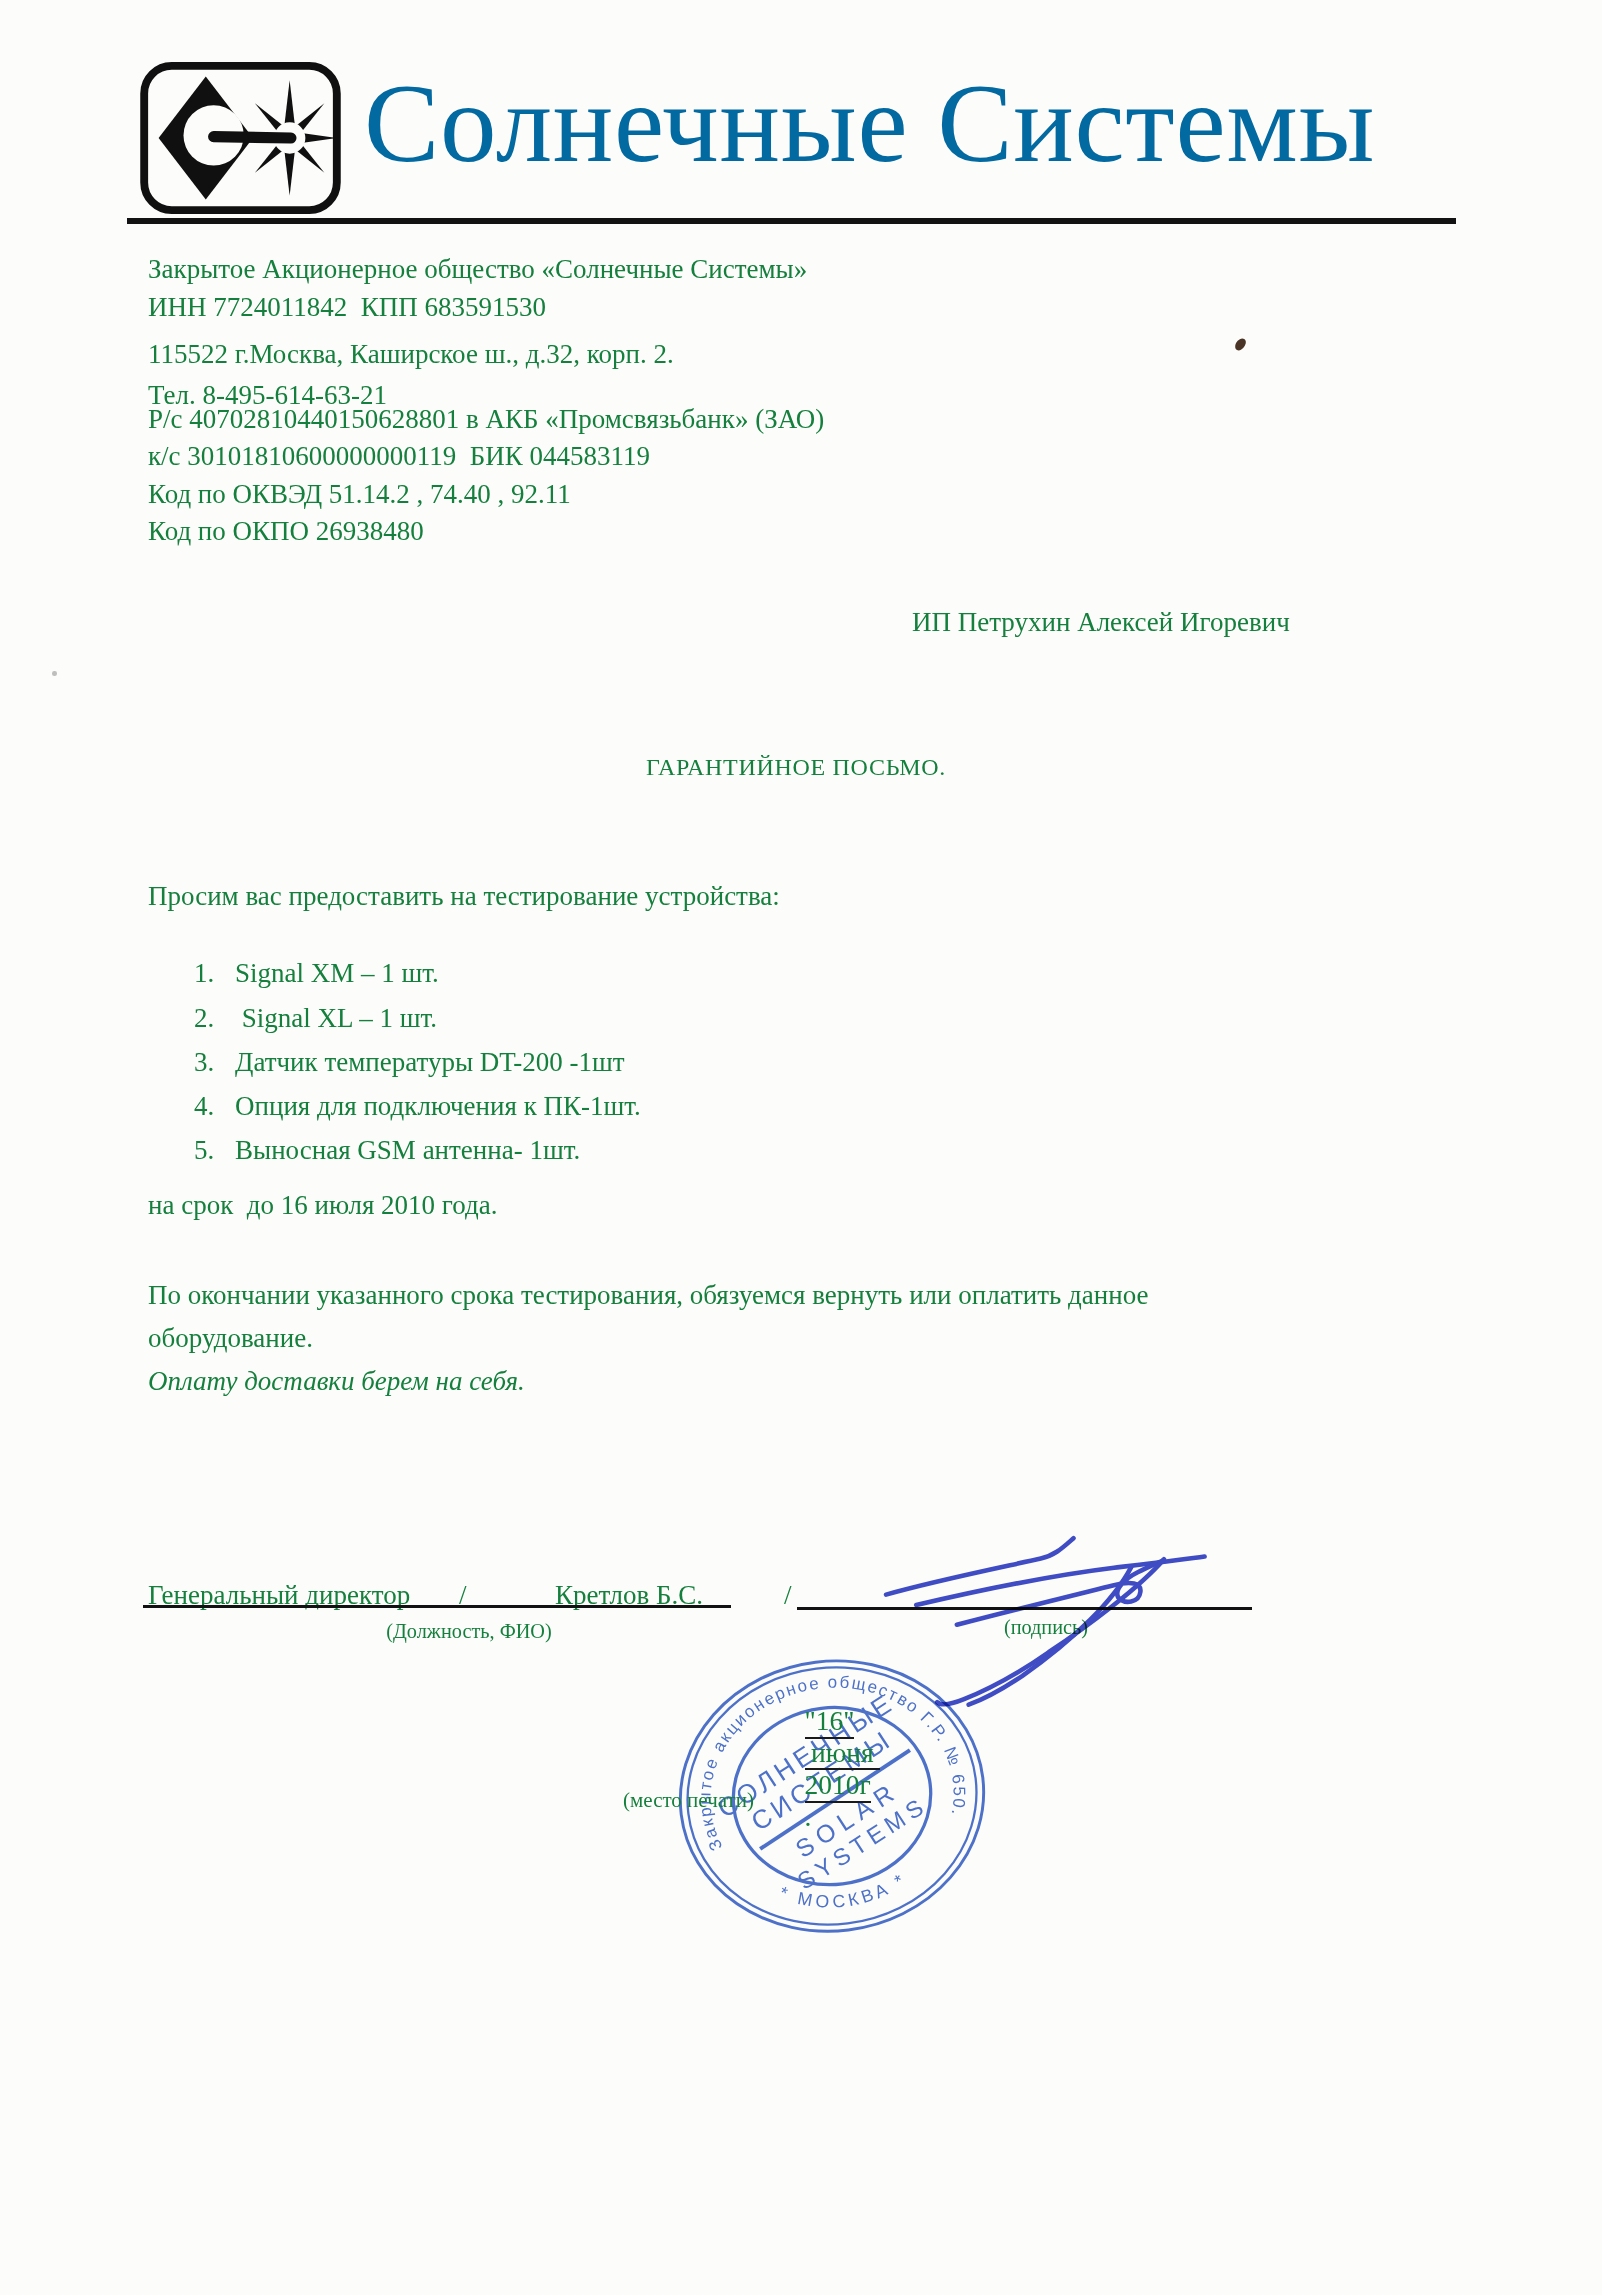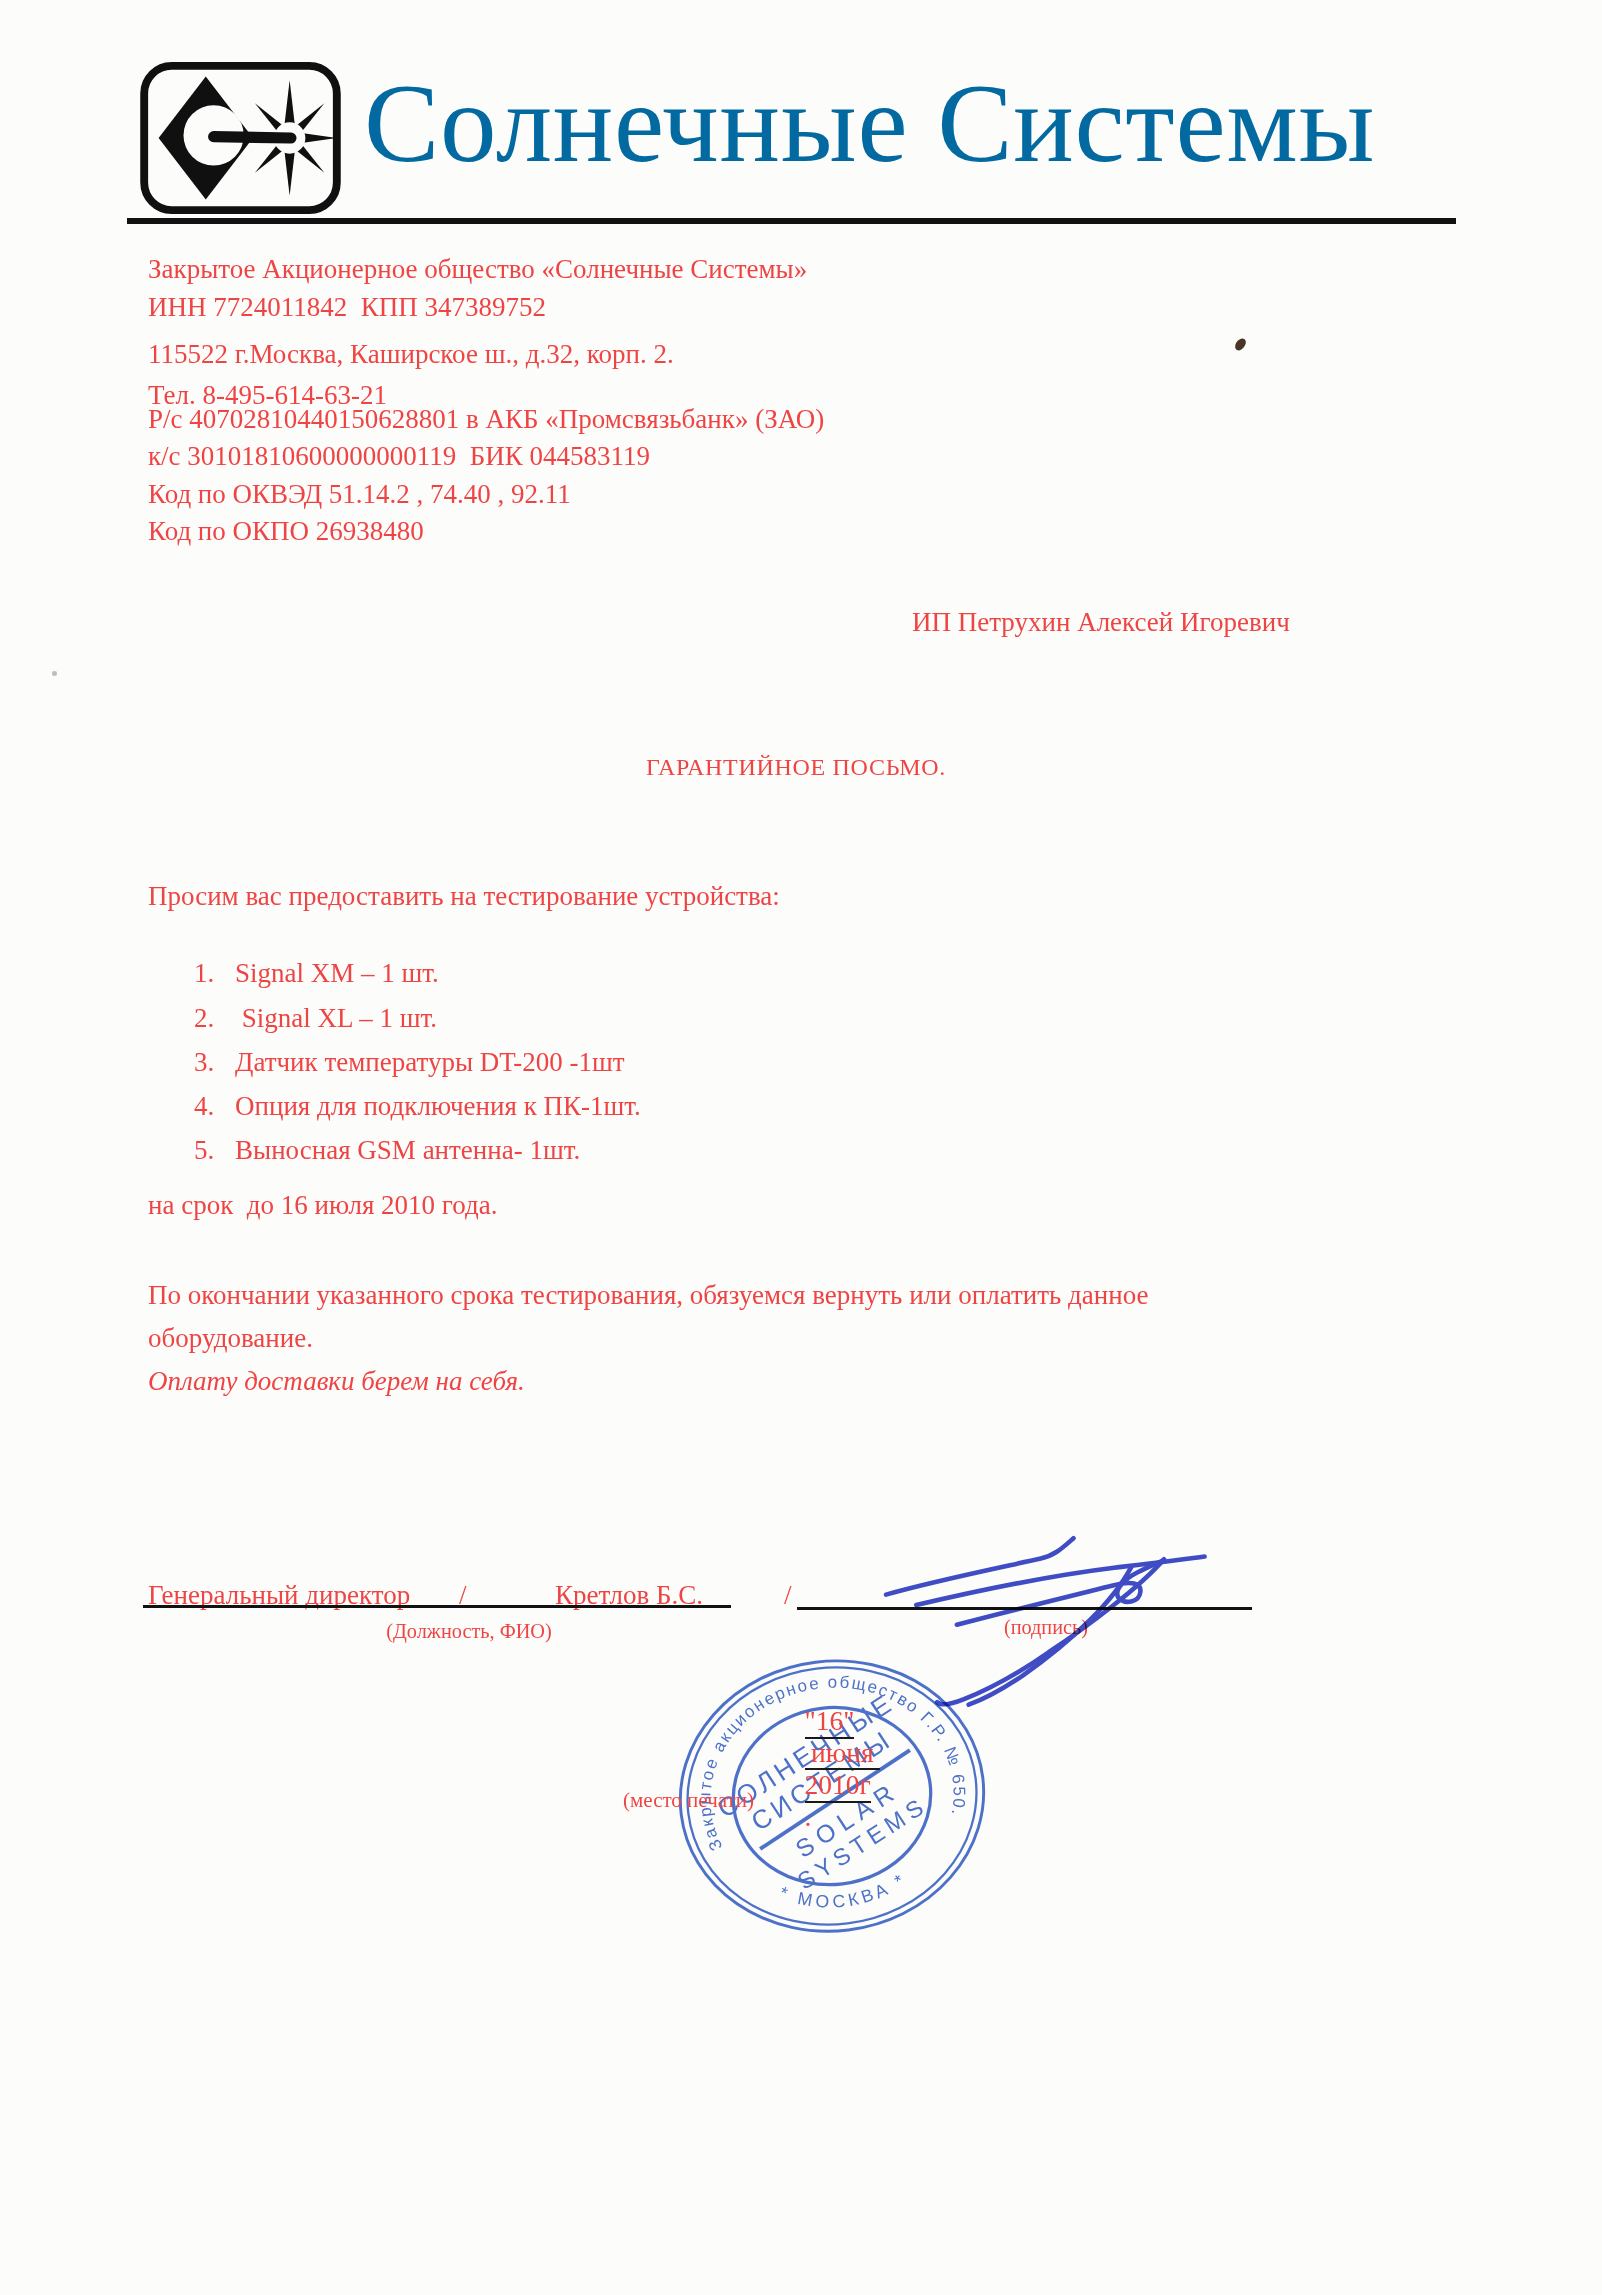--- a/index.html
+++ b/index.html
@@ -3,21 +3,21 @@
 <meta charset="utf-8">
 <style>
   * { margin:0; padding:0; box-sizing:border-box; }
   html,body { background:#ffffff; }
   .page {
     position:relative; width:1603px; height:2295px;
     background:#fcfcfa; overflow:hidden;
     font-family:"Liberation Serif","DejaVu Serif",serif;
     color:#1a1a1a;
   }
-  .t { position:absolute; white-space:pre; color:#ef4444; }
+  .t { position:absolute; white-space:pre; color:#15803d; }
   .brand {
     font-size:113px; line-height:1.15; letter-spacing:0.7px; color:#0369a1;
   }
   .company-line { font-size:27px; }
   .body-text { font-size:27px; }
   .caption { font-size:20.3px; text-align:center; }
   .rule { position:absolute; background:#121212; }
   .ul-seg { border-bottom:2.6px solid #1a1a1a; padding-bottom:1.3px; }
   .stamp-svg, .sig-svg { position:absolute; mix-blend-mode:multiply; }
   .speck { position:absolute; background:#4a3425; border-radius:60% 40% 55% 45%; transform:rotate(28deg); }
@@ -42,21 +42,21 @@
     <polygon points="222,110 175,169 234,122" fill="#101010"></polygon>
     <circle cx="228" cy="116" r="24" fill="#fcfcfa"></circle>
     <line x1="112" y1="114" x2="230" y2="116" stroke="#101010" stroke-width="17" stroke-linecap="round"></line>
   </svg>
 
   <div class="t brand" style="left:364px; top:58px;">Солнечные Системы</div>
 
   <div class="rule" style="left:127px; top:218px; width:1329px; height:5.9px;"></div>
 
   <div class="t company-line" style="left:148px; top:254px;">Закрытое Акционерное общество «Солнечные Системы»</div>
-  <div class="t company-line" style="left:148px; top:292px;">ИНН 7724011842  КПП 347389752</div>
+  <div class="t company-line" style="left:148px; top:292px;">ИНН 7724011842  КПП 683591530</div>
   <div class="t company-line" style="left:148px; top:339px;">115522 г.Москва, Каширское ш., д.32, корп. 2.</div>
   <div class="t company-line" style="left:148px; top:366px;margin-top:14px;">Тел. 8-495-614-63-21</div>
   <div class="t company-line" style="left:148px; top:404px;">Р/с 40702810440150628801 в АКБ «Промсвязьбанк» (ЗАО)</div>
   <div class="t company-line" style="left:148px; top:441px;">к/с 30101810600000000119  БИК 044583119</div>
   <div class="t company-line" style="left:148px; top:479px;">Код по ОКВЭД 51.14.2 , 74.40 , 92.11</div>
   <div class="t company-line" style="left:148px; top:516px;">Код по ОКПО 26938480</div>
 
   <div class="speck" style="left:1236px; top:338px; width:9.2px; height:12.5px;"></div>
   <div class="dot" style="left:52px; top:671px; width:4.6px; height:4.6px;"></div>
 

